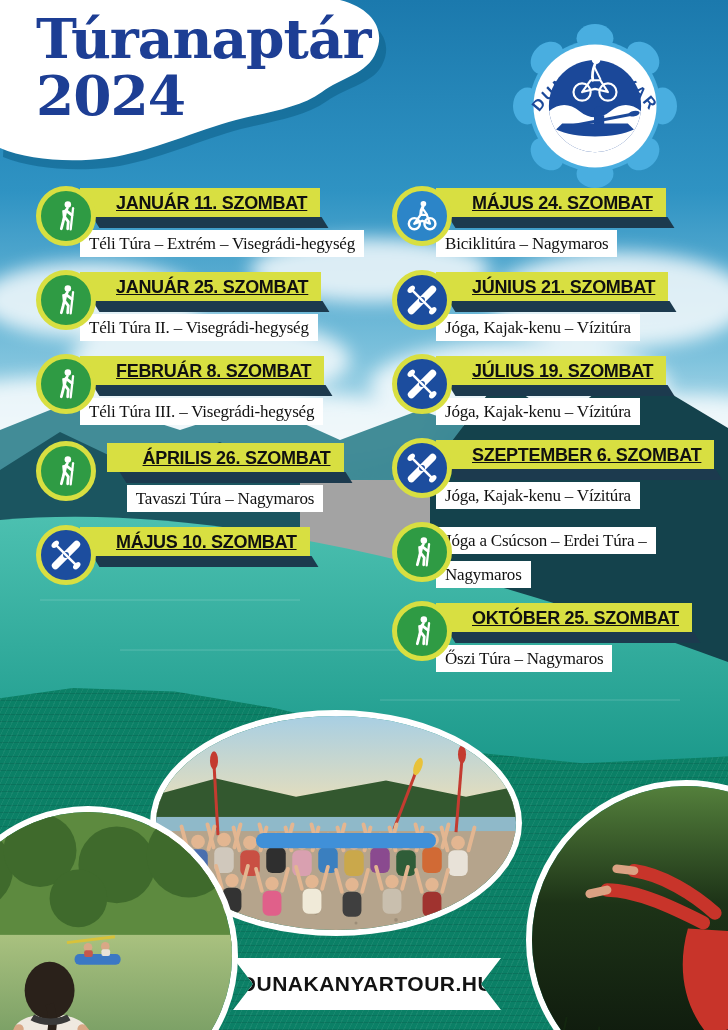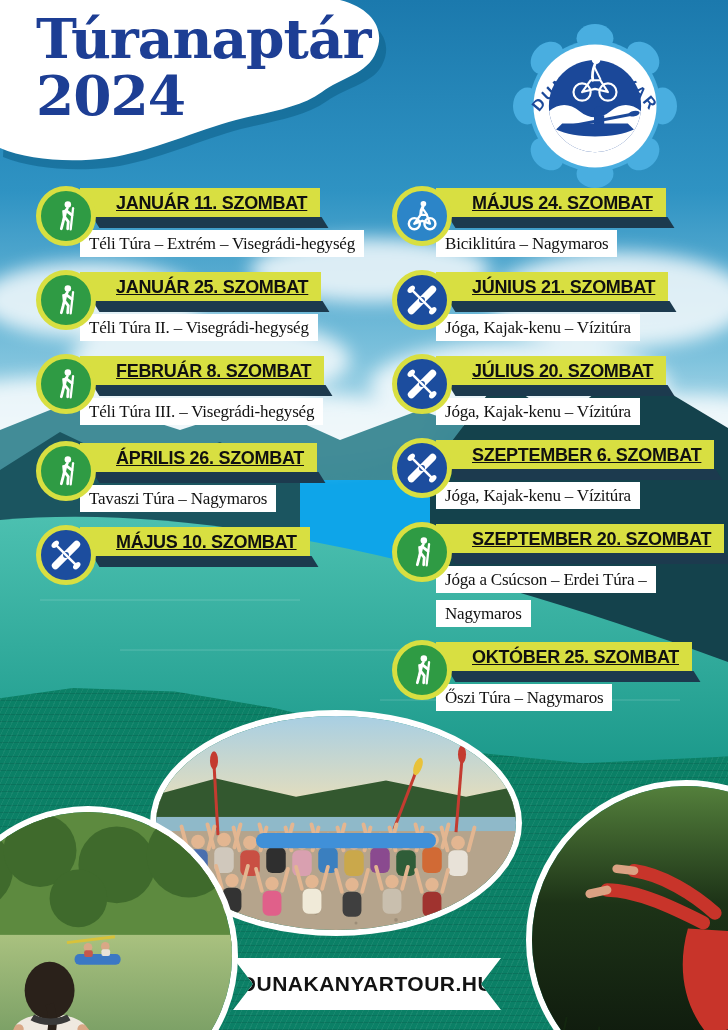--- a/index.html
+++ b/index.html
@@ -1,17 +1,17 @@
 <!DOCTYPE html>
 <html><head>
 <meta charset="utf-8">
 <style>
   html,body{margin:0;padding:0;}
   body{font-family:"Liberation Sans",sans-serif;}
-  #poster{position:relative;width:728px;height:1030px;overflow:hidden;background:#0ea5e9;}
+  #poster{position:relative;width:728px;height:1030px;overflow:hidden;background:#a3a3a3;}
 
   
   .bg-landscape{position:absolute;left:0;top:0;z-index:0;}
 
   
   .bottom-band{
     position:absolute;left:0;top:688px;width:728px;height:342px;z-index:2;
     background:
       repeating-linear-gradient(115deg, rgba(255,255,255,.055) 0 1px, transparent 1px 5px),
       repeating-linear-gradient(0deg, rgba(0,0,0,.10) 0 1px, transparent 1px 7px),
@@ -28,21 +28,21 @@
   
   .logo{position:absolute;left:513px;top:24px;width:164px;height:164px;z-index:4;}
   .logo text{font-family:"Liberation Sans",sans-serif;font-weight:bold;fill:#1b4899;}
 
   
   .col{position:absolute;top:188px;z-index:4;}
   .col-left{left:36px;width:334px;}
   .col-right{left:392px;width:352px;}
 
   .event{position:relative;padding-left:44px;margin-bottom:11px;min-height:64px;}
-  .event.gap-top{margin-top:14px;}
+  .event.gap-top{margin-top:14px;text-align:center;}
 
   .evicon{position:absolute;left:0;top:-2px;width:50px;height:50px;border-radius:50%;
     border:5px solid #d8df41;z-index:3;display:flex;align-items:center;justify-content:center;}
   .evicon svg{width:34px;height:34px;}
   .bg-hiker{background:#2f9b44;}
   .bg-kayak{background:#1c4d9e;}
   .bg-bike{background:#2c85c8;}
 
   .datewrap{position:relative;display:inline-block;z-index:1;}
   .datewrap::after{content:"";position:absolute;left:16px;right:-5px;top:99%;height:11px;
@@ -284,41 +284,40 @@
       <div class="datewrap"><span class="date">JÚNIUS 21. SZOMBAT</span></div>
       <div class="desc"><span class="desc-inner">Jóga, Kajak-kenu – Vízitúra</span></div>
     </div>
 
     <div class="event">
       <span class="evicon bg-kayak">
           <svg>
             <use href="#sym-kayak"></use>
           </svg>
         </span>
-      <div class="datewrap"><span class="date">JÚLIUS 20. SZOMBAT</span></div>
+      <div class="datewrap"><span class="date">JÚLIUS 19. SZOMBAT</span></div>
       <div class="desc"><span class="desc-inner">Jóga, Kajak-kenu – Vízitúra</span></div>
     </div>
 
     <div class="event">
       <span class="evicon bg-kayak">
           <svg>
             <use href="#sym-kayak"></use>
           </svg>
         </span>
       <div class="datewrap"><span class="date">SZEPTEMBER 6. SZOMBAT</span></div>
       <div class="desc"><span class="desc-inner">Jóga, Kajak-kenu – Vízitúra</span></div>
     </div>
 
     <div class="event">
       <span class="evicon bg-hiker">
           <svg>
             <use href="#sym-hiker"></use>
           </svg>
         </span>
-      <div class="datewrap"><span class="date">SZEPTEMBER 20. SZOMBAT</span></div>
       <div class="desc"><span class="desc-inner">Jóga a Csúcson – Erdei Túra –
 Nagymaros</span></div>
     </div>
 
     <div class="event">
       <span class="evicon bg-hiker">
           <svg>
             <use href="#sym-hiker"></use>
           </svg>
         </span>

